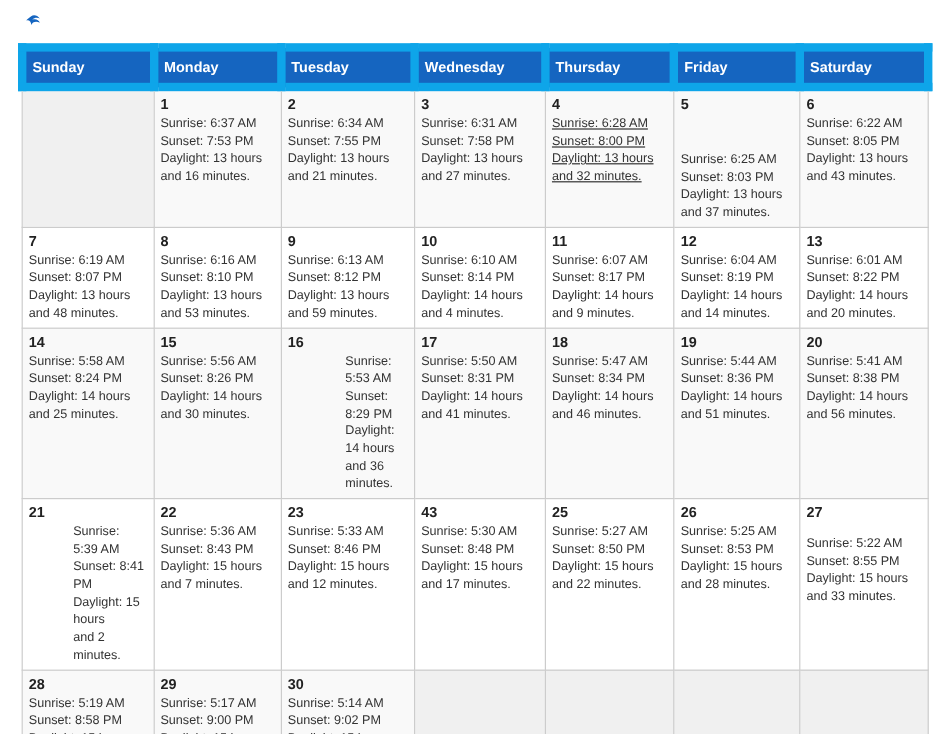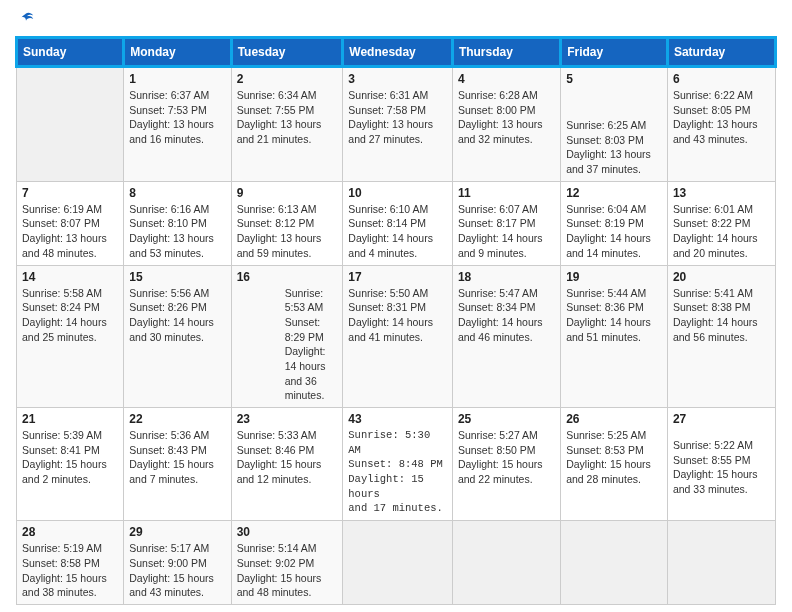--- a/index.html
+++ b/index.html
@@ -57,21 +57,21 @@
       border-collapse: collapse;
       font-size: 11px;
     }
     thead tr th {
       background-color: #1565c0;
       color: #fff;
       text-align: left;
       padding: 6px 5px;
       font-size: 12px;
       font-weight: bold;
-      border: 3px solid #0ea5e9;
+      border: 7px solid #0ea5e9;
     }
     tbody tr td {
       vertical-align: top;
       border: 1px solid #ccc;
       padding: 4px 5px;
       width: 113px;
       min-height: 80px;
     }
     tbody tr:nth-child(odd) td {
       background-color: #f9f9f9;
@@ -144,21 +144,21 @@
         </td>
         <td>
           <div class="day-number">3</div>
           <div class="day-info" style="white-space: pre-line;">Sunrise: 6:31 AM
 Sunset: 7:58 PM
 Daylight: 13 hours
 and 27 minutes.</div>
         </td>
         <td>
           <div class="day-number">4</div>
-          <div class="day-info" style="white-space: pre-line;">Sunrise: 6:28 AM
+          <div class="day-info" style="white-space: pre-line; text-decoration: underline;">Sunrise: 6:28 AM
 Sunset: 8:00 PM
 Daylight: 13 hours
 and 32 minutes.</div>
         </td>
         <td>
           <div class="day-number">5</div>
           <div class="day-info" style="white-space: pre-line; margin-top: 32px;">Sunrise: 6:25 AM
 Sunset: 8:03 PM
 Daylight: 13 hours
 and 37 minutes.</div>
@@ -269,42 +269,42 @@
           <div class="day-number">20</div>
           <div class="day-info" style="white-space: pre-line;">Sunrise: 5:41 AM
 Sunset: 8:38 PM
 Daylight: 14 hours
 and 56 minutes.</div>
         </td>
       </tr>
       <tr>
         <td>
           <div class="day-number">21</div>
-          <div class="day-info" style="white-space: pre-line;">Sunrise: 5:39 AM
+          <div class="day-info" style="white-space: pre-line; margin-left: 37px;">Sunrise: 5:39 AM
 Sunset: 8:41 PM
 Daylight: 15 hours
 and 2 minutes.</div>
         </td>
         <td>
           <div class="day-number">22</div>
           <div class="day-info" style="white-space: pre-line;">Sunrise: 5:36 AM
 Sunset: 8:43 PM
 Daylight: 15 hours
 and 7 minutes.</div>
         </td>
         <td>
           <div class="day-number">23</div>
           <div class="day-info" style="white-space: pre-line;">Sunrise: 5:33 AM
 Sunset: 8:46 PM
 Daylight: 15 hours
 and 12 minutes.</div>
         </td>
         <td>
           <div class="day-number">43</div>
-          <div class="day-info" style="white-space: pre-line; font-family: Liberation Mono, monospace;">Sunrise: 5:30 AM
+          <div class="day-info" style="white-space: pre-line;">Sunrise: 5:30 AM
 Sunset: 8:48 PM
 Daylight: 15 hours
 and 17 minutes.</div>
         </td>
         <td>
           <div class="day-number">25</div>
           <div class="day-info" style="white-space: pre-line;">Sunrise: 5:27 AM
 Sunset: 8:50 PM
 Daylight: 15 hours
 and 22 minutes.</div>

